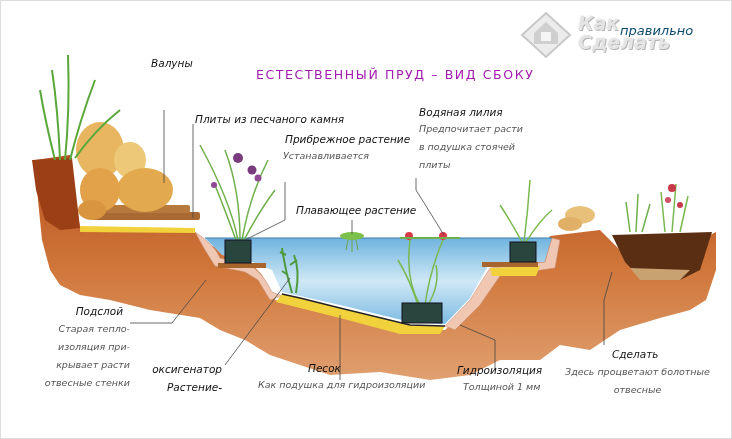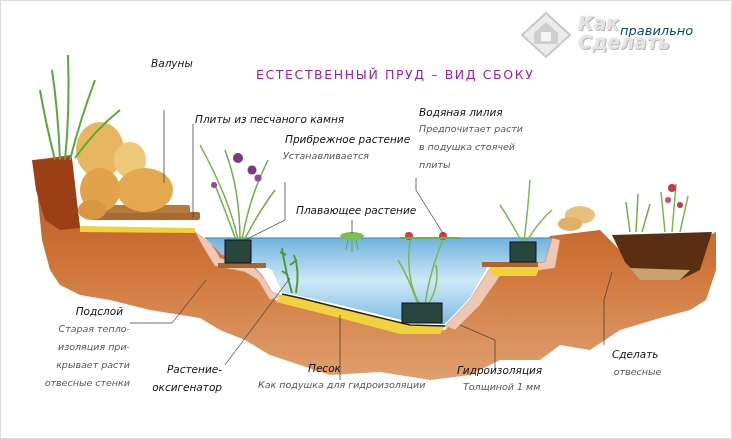--- a/index.html
+++ b/index.html
@@ -180,26 +180,27 @@
 
 <div class="lbl right" style="left:50px;top:305px;width:73px;">Подслой</div>
 <div class="desc right" style="left:37px;top:320px;width:93px;">
   <div>Старая тепло-</div>
   <div>изоляция при-</div>
   <div>крывает расти</div>
   <div>отвесные стенки</div>
 </div>
 
 <div class="lbl right" style="left:150px;top:360px;width:72px;line-height:18px;">
+  <div>оксигенатор</div>
   <div>Растение-</div>
-  <div>оксигенатор</div>
 </div>
 
 <div class="lbl" style="left:308px;top:362px;text-align:right;">Песок</div>
 <div class="desc" style="left:258px;top:376px;">Как подушка для гидроизоляции</div>
 
 <div class="lbl" style="left:457px;top:364px;">Гидроизоляция</div>
 <div class="desc" style="left:463px;top:378px;">Толщиной 1 мм</div>
 
 <div class="lbl" style="left:612px;top:348px;">Сделать</div>
 <div class="desc center" style="left:565px;top:363px;width:145px;">
+  <div>Здесь процветают болотные</div>
   <div>отвесные</div>
 </div>
 
 </body></html>

